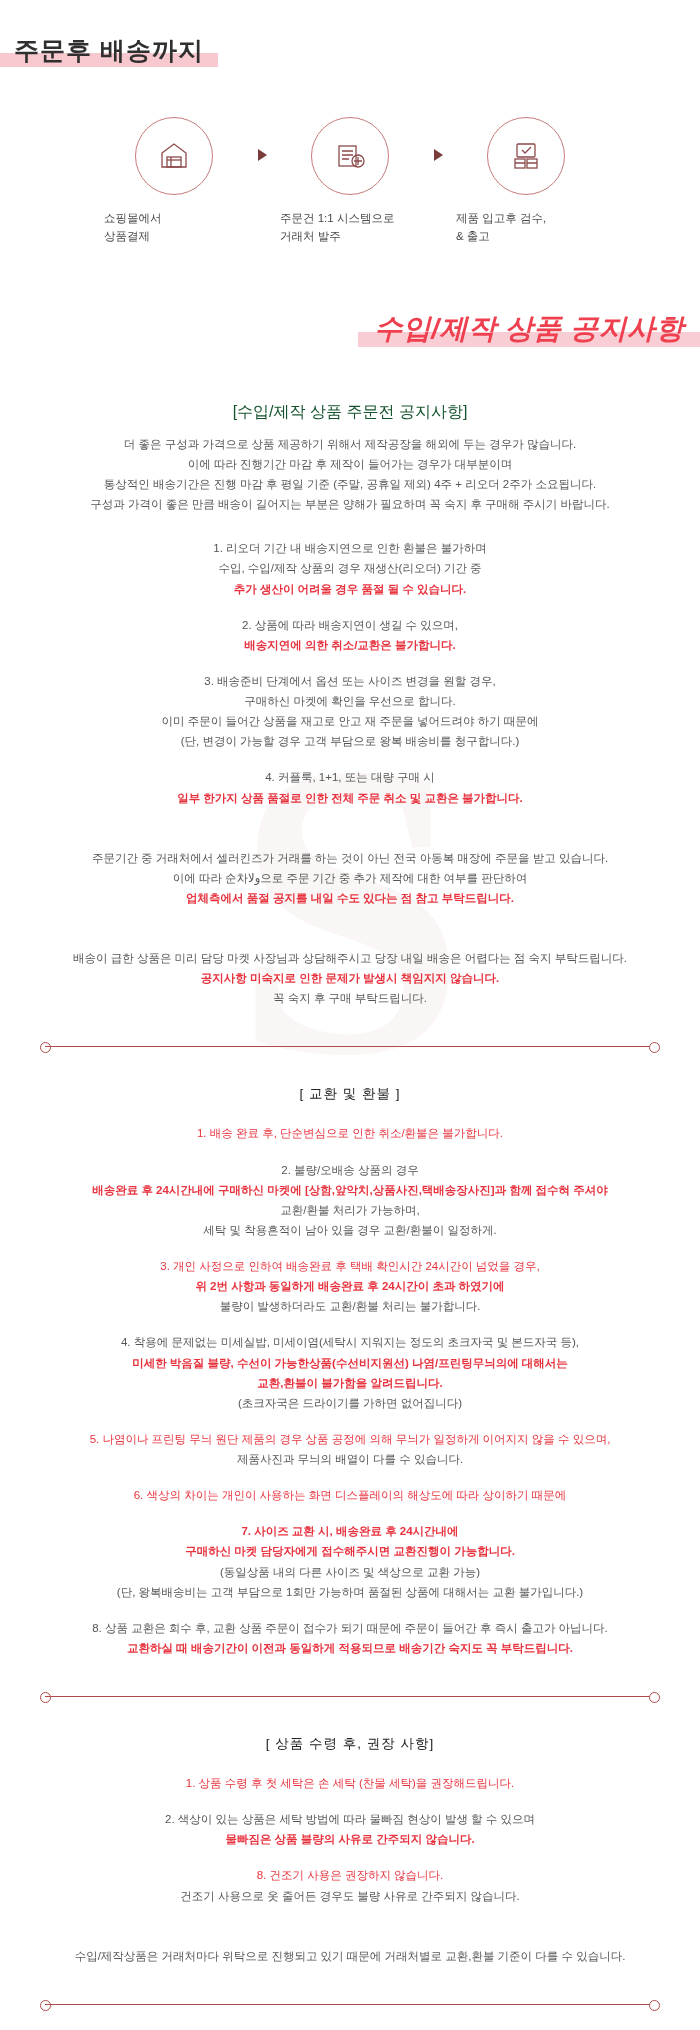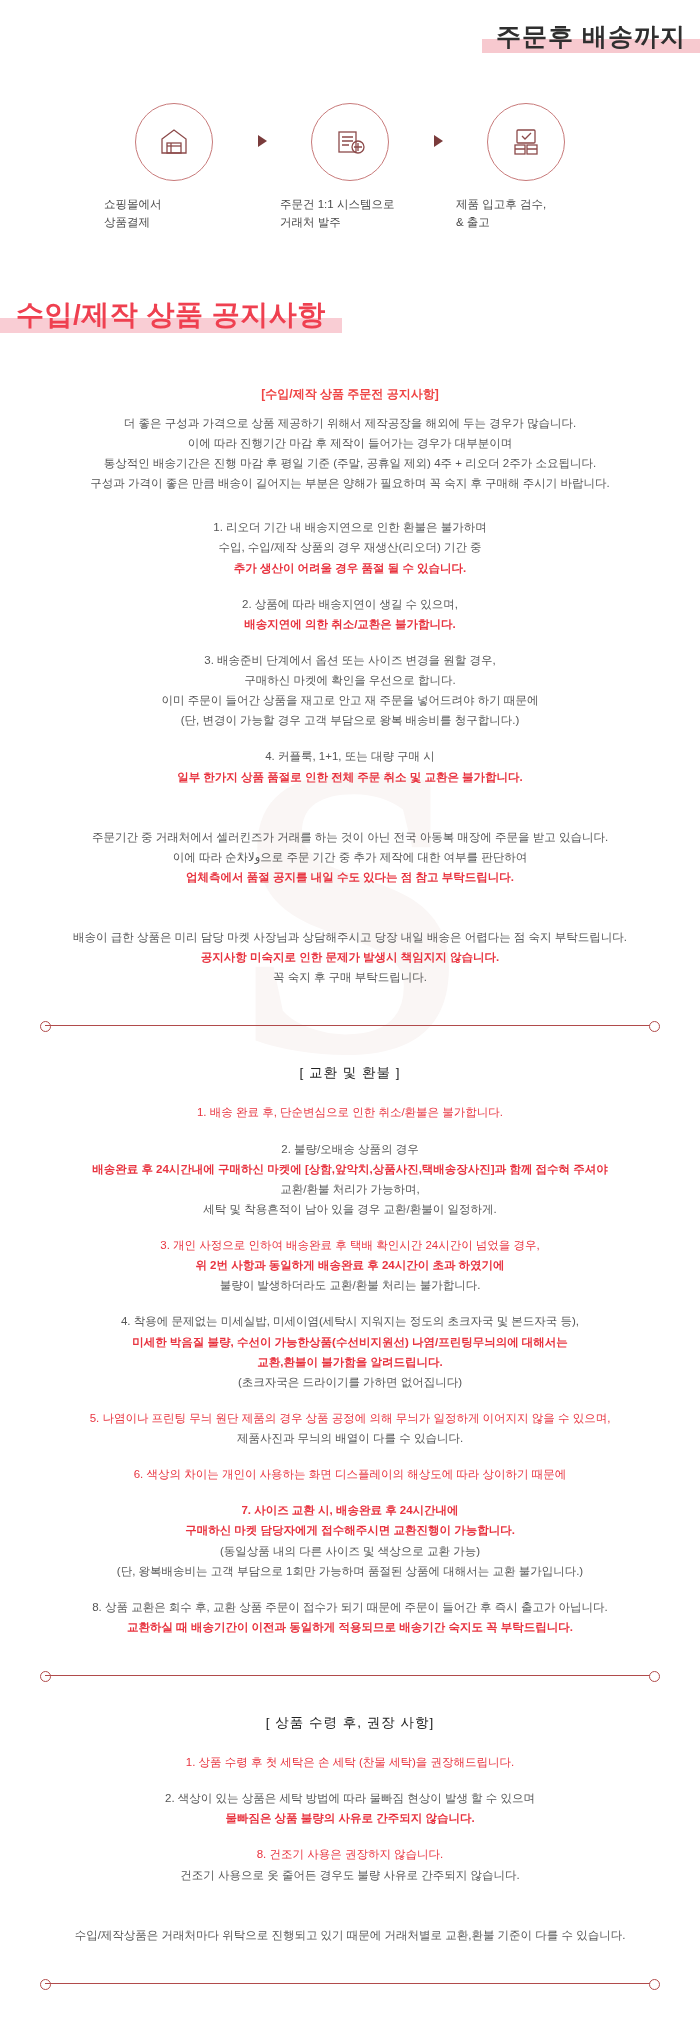--- a/index.html
+++ b/index.html
@@ -33,22 +33,22 @@
     user-select: none;
     font-family: "Liberation Serif", serif;
   }
   .content {
     position: relative;
     z-index: 2;
   }
 
   
   .top-title-wrap {
-    text-align: right;
-    padding-top: 18px;
+    text-align: left;
+    padding-top: 32px;
   }
   .top-title {
     display: inline-block;
     position: relative;
     font-size: 25px;
     font-weight: bold;
     letter-spacing: 1px;
     color: #2f2f2f;
     padding: 2px 14px;
   }
@@ -99,22 +99,23 @@
   }
   .arrow .tri {
     width: 0; height: 0;
     border-left: 9px solid #7a3b3b;
     border-top: 6px solid transparent;
     border-bottom: 6px solid transparent;
   }
 
   
   .section-head-wrap {
-    text-align: left;
+    text-align: right;
     margin-top: 62px;
+    font-style: italic;
   }
   .section-head {
     display: inline-block;
     position: relative;
     font-size: 28px;
     font-weight: bold;
     color: #ef4050;
     padding: 2px 16px;
     letter-spacing: 0.5px;
   }
@@ -129,23 +130,23 @@
   
   .block {
     text-align: center;
     font-size: 11.5px;
     line-height: 1.75;
     color: #555555;
     margin: 0 auto;
     width: 620px;
   }
   .block.b-title {
-    font-weight: bold;
-    color: #ef4444;
-    font-size: 12px;
+    font-weight: normal;
+    color: #14532d;
+    font-size: 16px;
     margin-bottom: 8px;
   }
   .red { color: #e8333f; }
   .red-b { color: #e8333f; font-weight: bold; }
   .gap-m { height: 24px; }
   .gap-xl { height: 48px; }
 
   
   .divider {
     position: relative;

